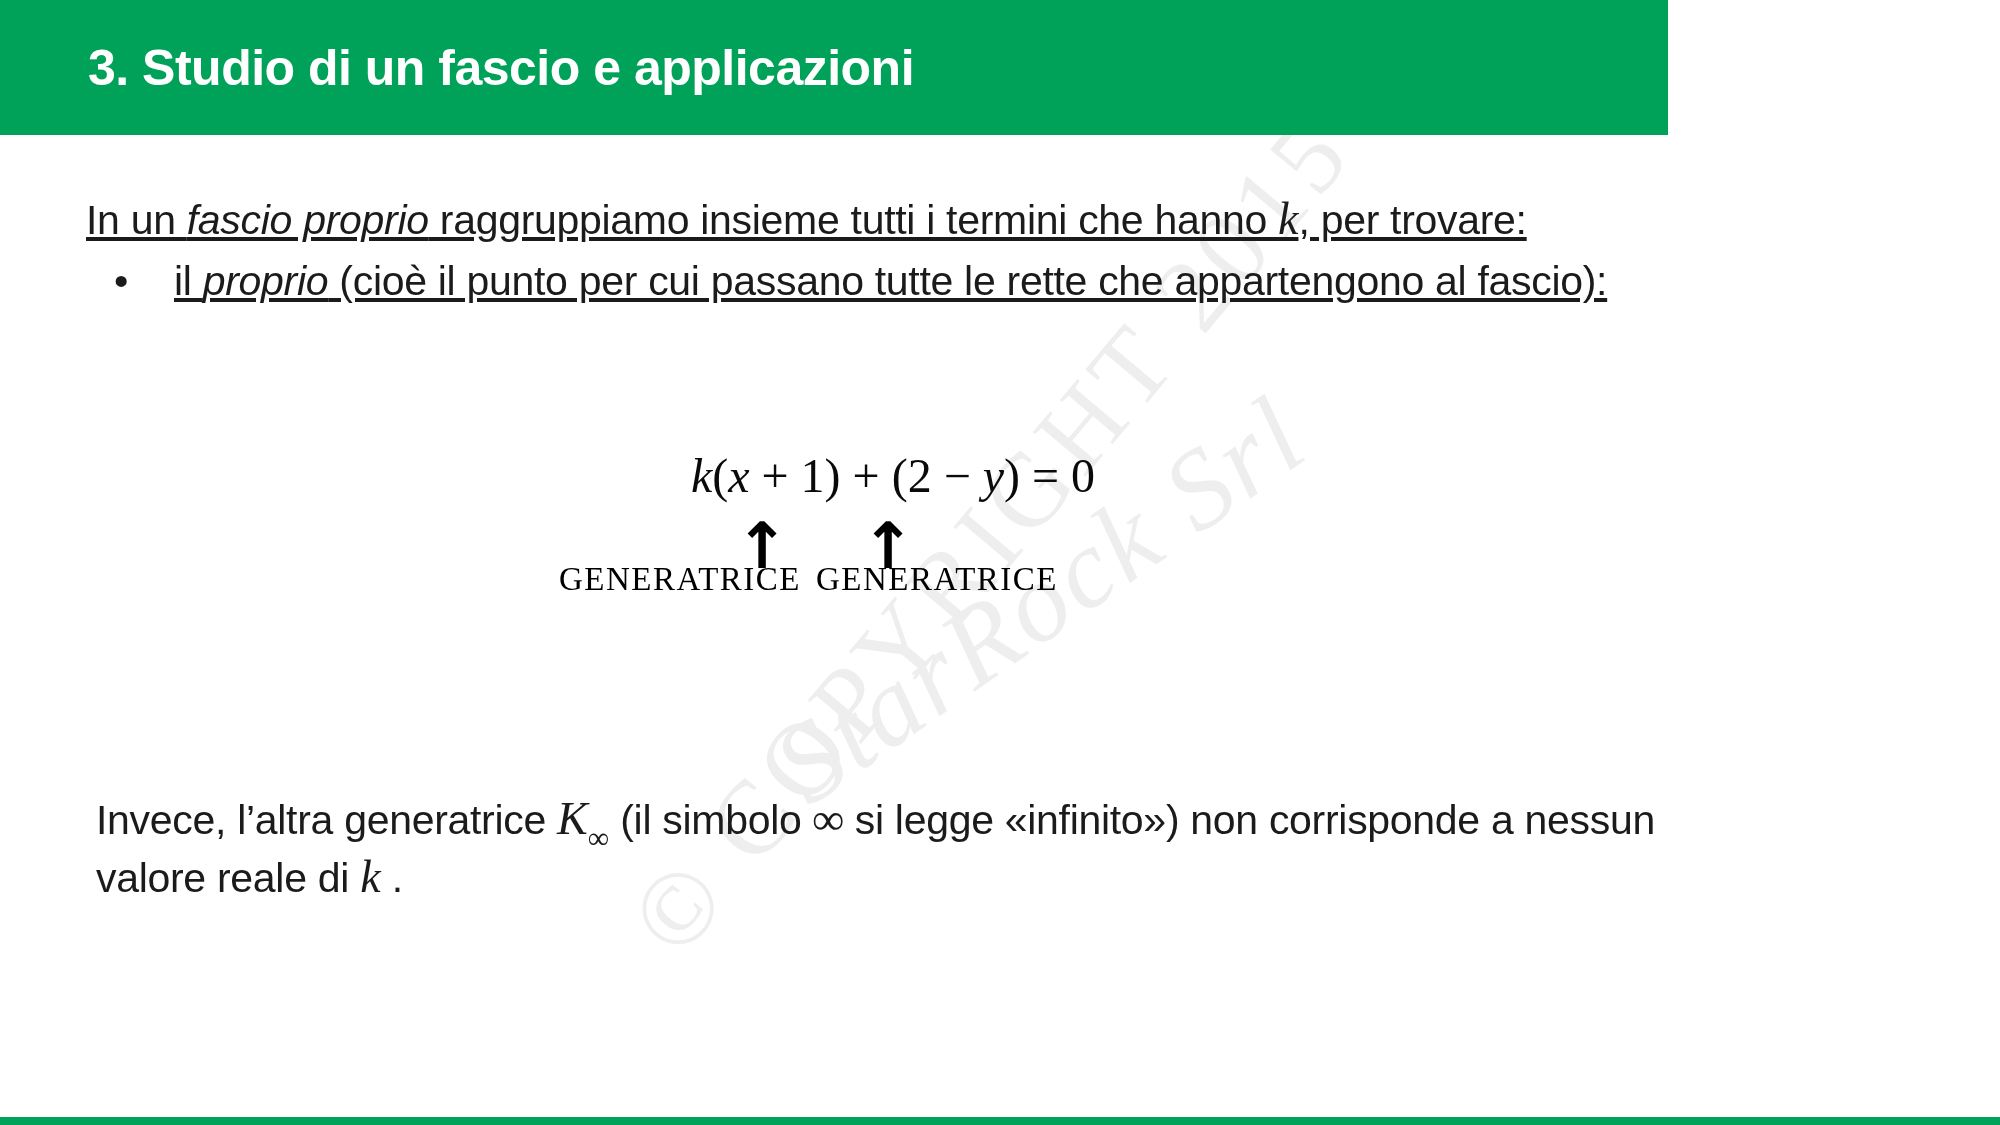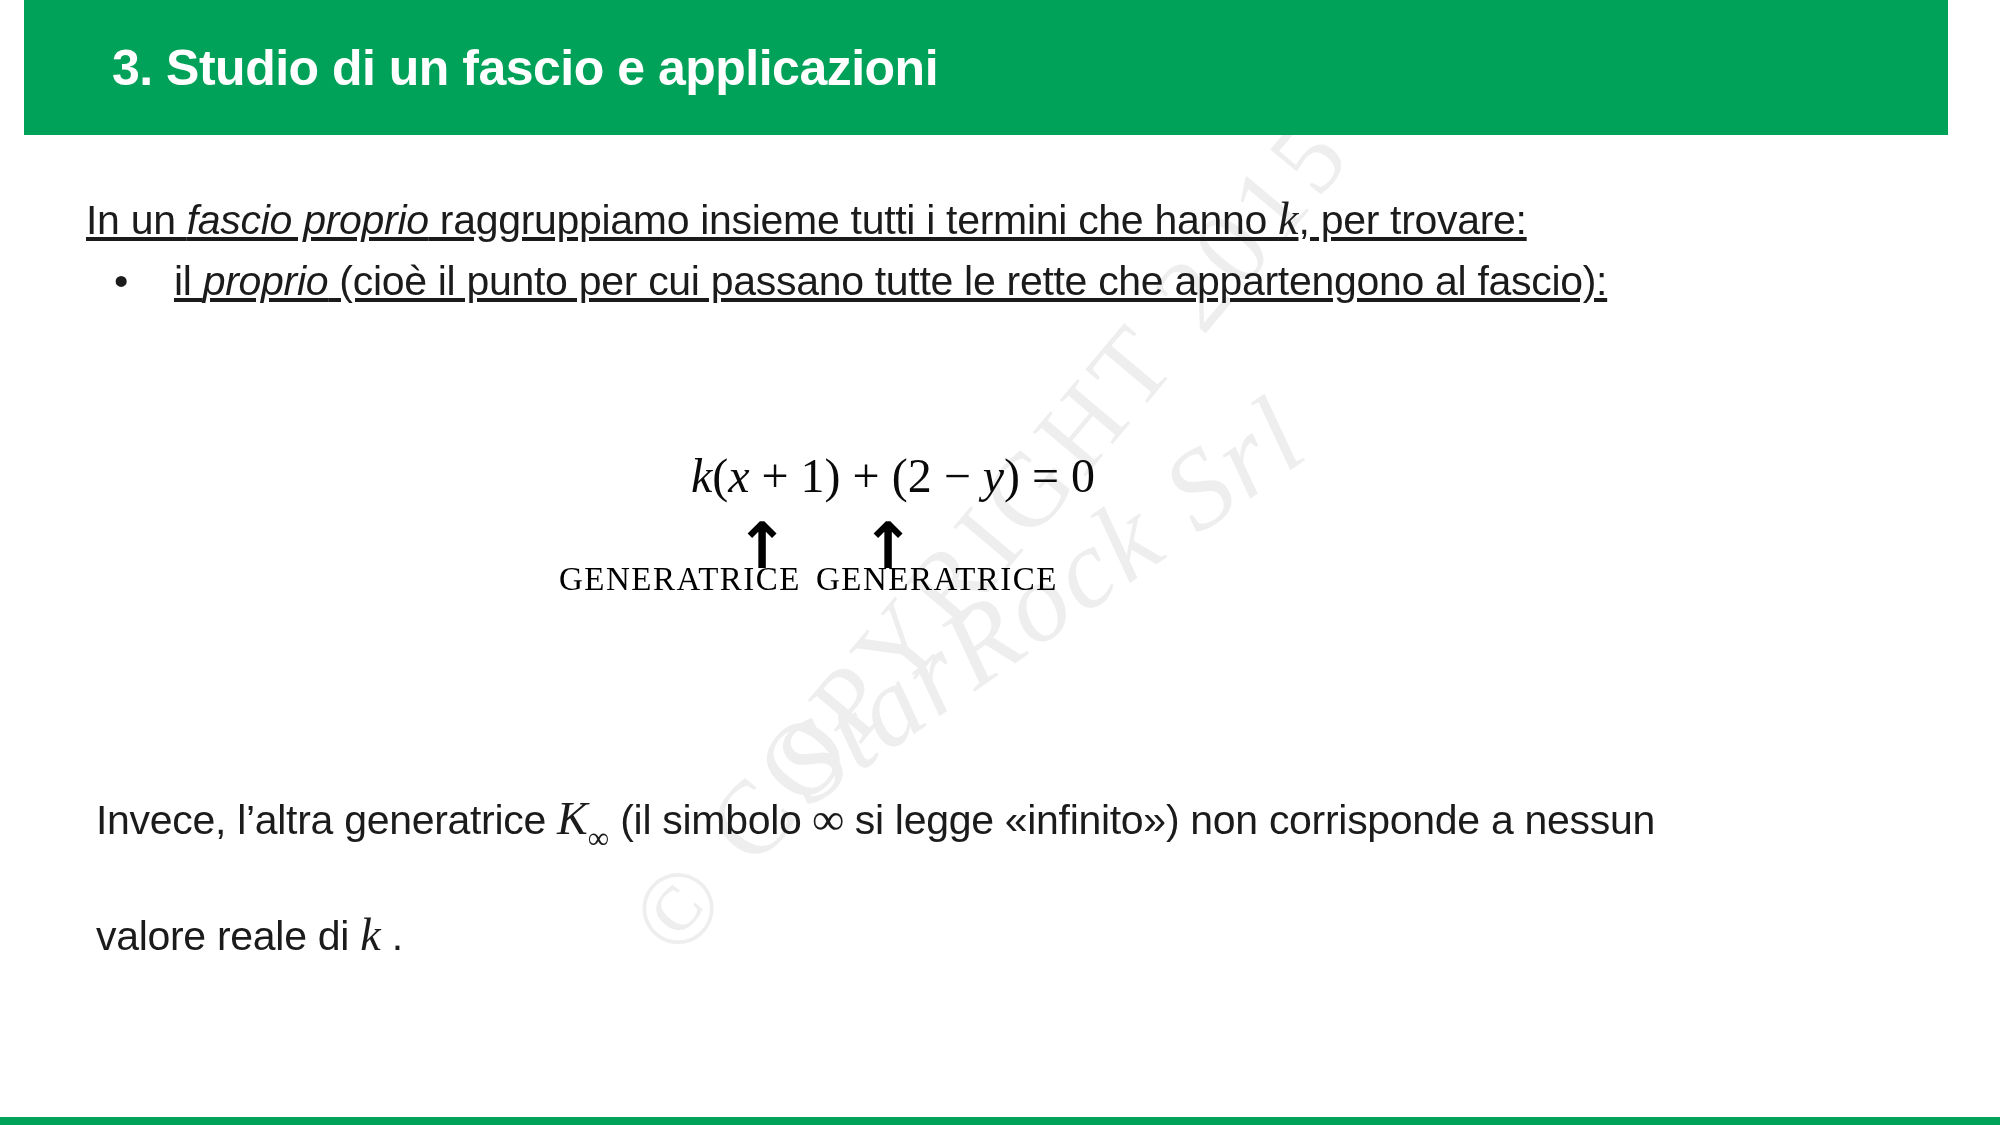--- a/index.html
+++ b/index.html
@@ -1,20 +1,20 @@
 <!DOCTYPE html>
 <html><head>
 <meta charset="utf-8">
 <style>
   html,body { margin:0; padding:0; }
   body { width:2000px; height:1125px; background:#ffffff; font-family:"Liberation Sans", sans-serif; }
   .slide { position:relative; width:2000px; height:1125px; background:#ffffff; overflow:hidden; }
 
   
-  .header { position:absolute; left:0; top:0; width:1924px; height:135px; background:#00a259; display:flex; align-items:center; z-index:3;margin-left:24px; }
+  .header { position:absolute; left:0; top:0; width:1668px; height:135px; background:#00a259; display:flex; align-items:center; z-index:3; }
   .header .title { padding-left:88px; color:#ffffff; font-size:50px; font-weight:bold; letter-spacing:-0.5px; }
 
   
   .wm { position:absolute; color:#eeeeee; font-family:"Liberation Serif", serif; white-space:nowrap; z-index:0; user-select:none; }
   .wm1 { left:990px; top:535px; font-size:105px; letter-spacing:7px; transform:translate(-50%,-50%) rotate(-50deg); }
   .wm2 { left:1040px; top:600px; font-size:112px; font-style:italic; letter-spacing:4px; transform:translate(-50%,-50%) rotate(-35deg); }
 
   
   .txt { position:absolute; z-index:2; color:#1b1b1b; font-size:41px; letter-spacing:-0.3px; white-space:nowrap; }
   .intro { left:86px; top:188px; line-height:62px;text-decoration:underline; }
@@ -39,21 +39,21 @@
   .arrow1 { left:762px; }
   .arrow2 { left:888px; }
 
   .genlab { position:absolute; top:561px; transform:translateX(-50%); z-index:2; color:#000000;
             font-size:33px; letter-spacing:1.5px; white-space:nowrap;font-family:Liberation Serif, serif; }
   .genlab1 { left:680px; }
   .genlab2 { left:937px; }
 
   .seline  { left:96px; top:693px; line-height:62px; }
   .invline1 { left:96px; top:788px; line-height:62px; }
-  .invline2 { left:96px; top:897px; line-height:76px; }
+  .invline2 { left:96px; top:846px; line-height:62px; }
 
   
   .footerbar { position:absolute; left:0; bottom:0; width:2000px; height:8px; background:#00a259; z-index:3; }
 </style>
 </head>
 <body>
 
 <div class="slide">
 
   <div class="wm wm1">© COPYRIGHT 2015</div>

